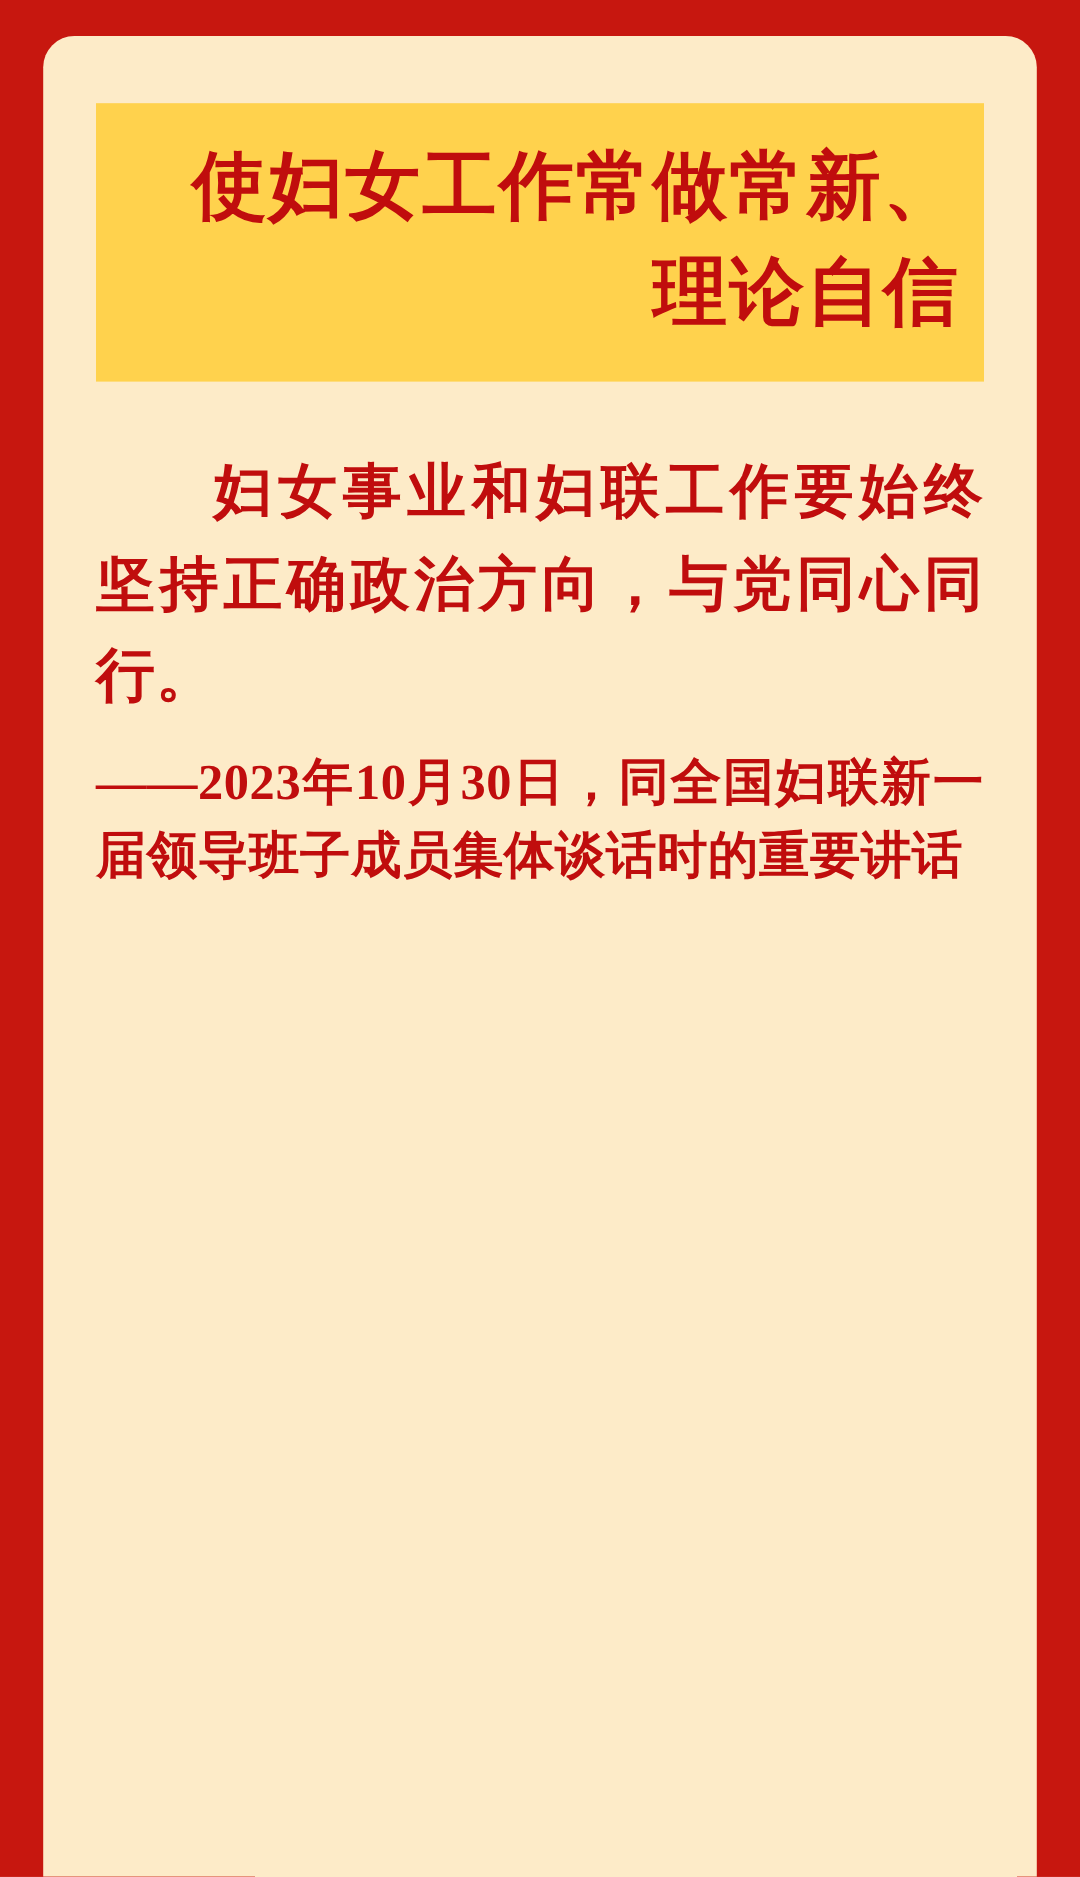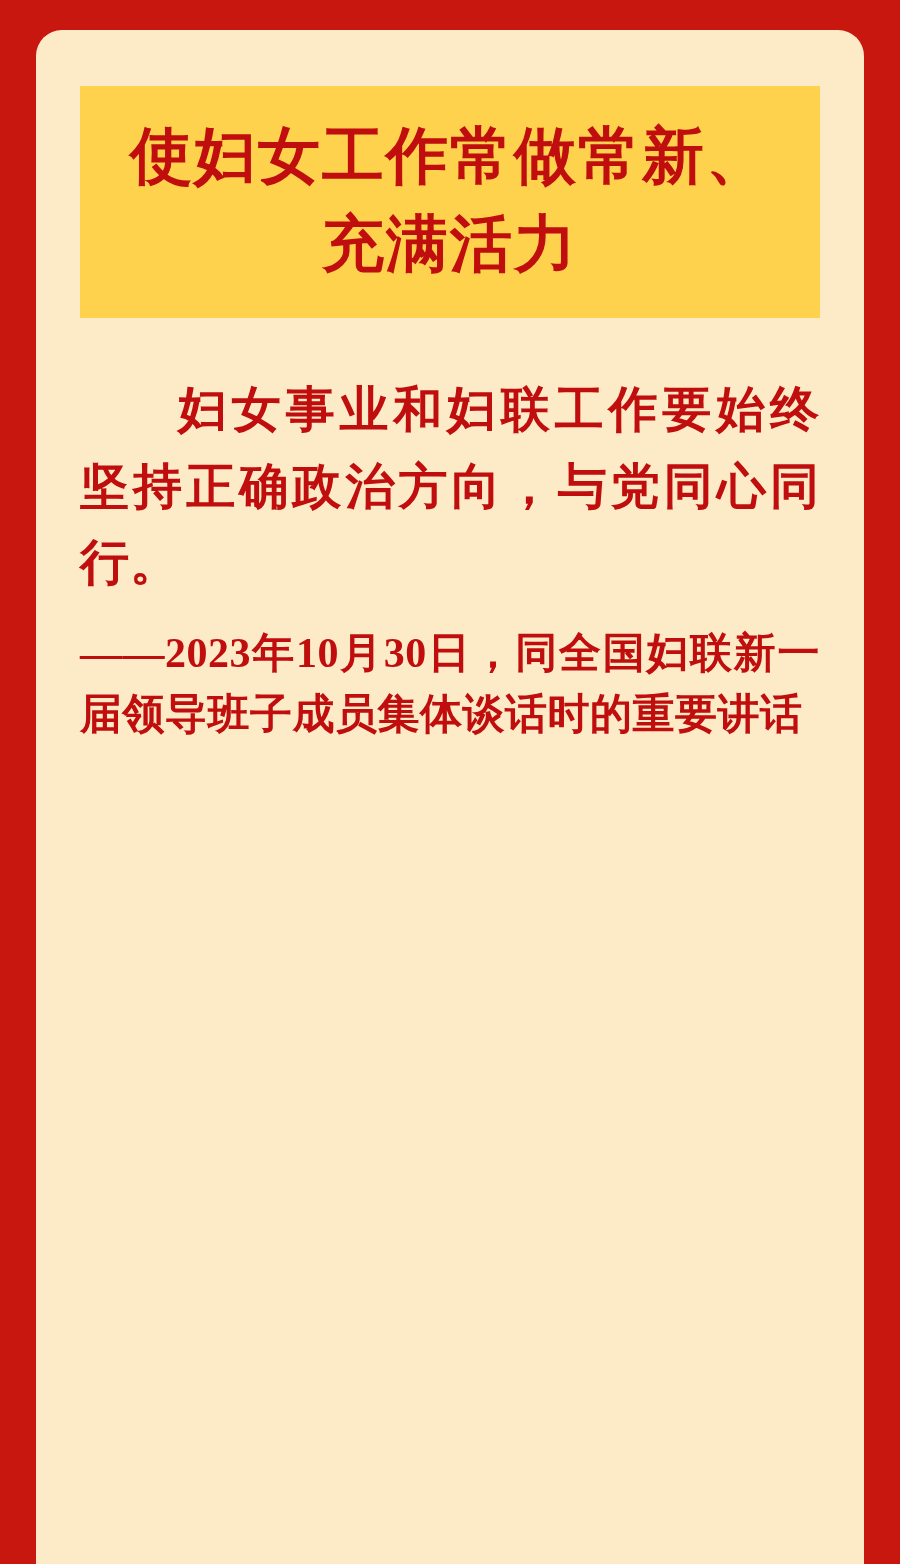--- a/index.html
+++ b/index.html
@@ -37,20 +37,21 @@
     text-align: center;
     box-sizing: border-box;
   }
   .title-line {
     color: #c00d0d;
     font-size: 62px;
     font-weight: bold;
     line-height: 1.42;
     letter-spacing: 2px;
     white-space: nowrap;
+    text-align: right;
   }
   .quote-block {
     margin-top: 54px;
   }
   .quote-text {
     color: #c00d0d;
     font-size: 49px;
     font-weight: bold;
     line-height: 1.56;
     text-indent: 98px;
@@ -71,21 +72,21 @@
   }
 </style>
 </head>
 <body>
 
 <div class="poster">
   <div class="card">
 
     <div class="title-band">
       <div class="title-line">使妇女工作常做常新、</div>
-      <div class="title-line">充满活力</div>
+      <div class="title-line">理论自信</div>
     </div>
 
     <div class="quote-block">
       <div class="quote-text">妇女事业和妇联工作要始终坚持正确政治方向，与党同心同行。</div>
       <div class="quote-source">——2023年10月30日，同全国妇联新一届领导班子成员集体谈话时的重要讲话</div>
     </div>
 
     <div class="block-gap"></div>
 
     <div class="quote-block">

